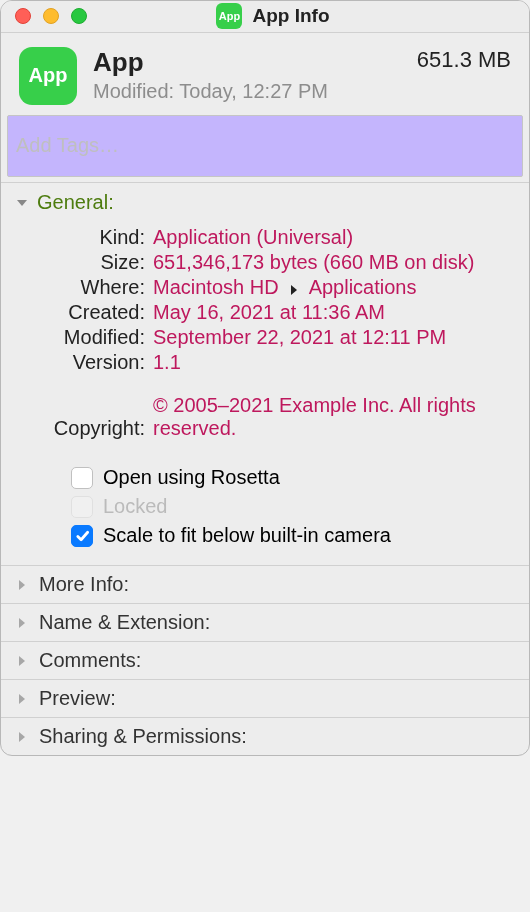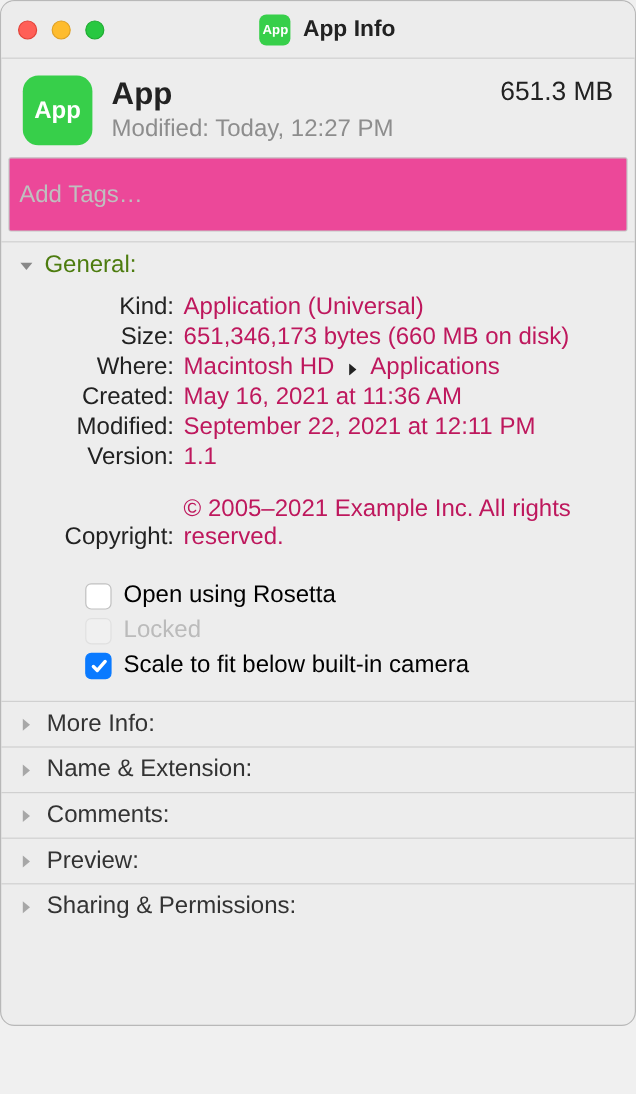--- a/index.html
+++ b/index.html
@@ -4,21 +4,21 @@
   <style>
     * { box-sizing: border-box; margin: 0; padding: 0; }
     body {
       font-family: -apple-system, "Helvetica Neue", Helvetica, Arial, sans-serif;
       background: #f0f0f0;
       width: 530px;
       height: 912px;
     }
     .window {
       width: 530px;
-      height: 855px;
+      height: 756px;
       background: #ededed;
       border: 1px solid #b8b8b8;
       border-radius: 12px;
       overflow: hidden;
       display: flex;
       flex-direction: column;
     }
     .titlebar {
       height: 48px;
       display: flex;
@@ -95,21 +95,21 @@
       font-size: 22px;
       font-weight: 400;
       color: #222;
     }
     .tags-wrap {
       padding: 0 6px;
     }
     .tags-input {
       width: 100%;
       height: 62px;
-      background: #ec4899;
+      background: #c4b5fd;
       border: 1px solid #c5c5c5;
       border-radius: 2px;
       padding: 4px 8px;
       font-size: 20px;
       color: #333;
     }
     .tags-input::placeholder { color: #bfbfbf; }
     .section {
       border-top: 1px solid #d0d0d0;
     }

